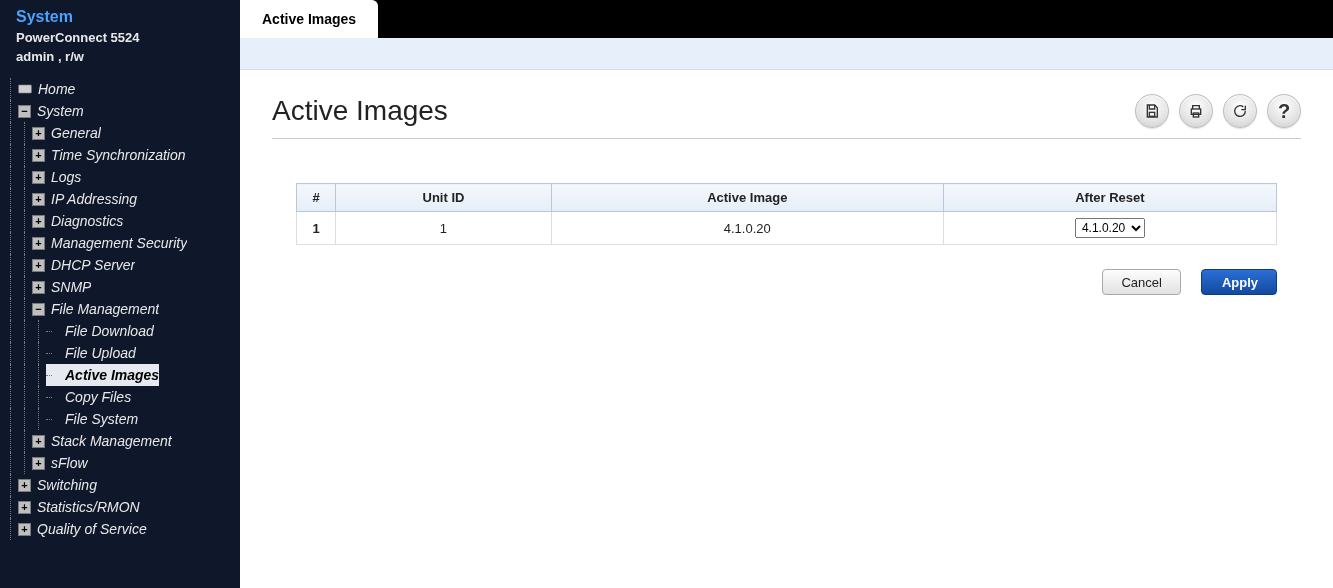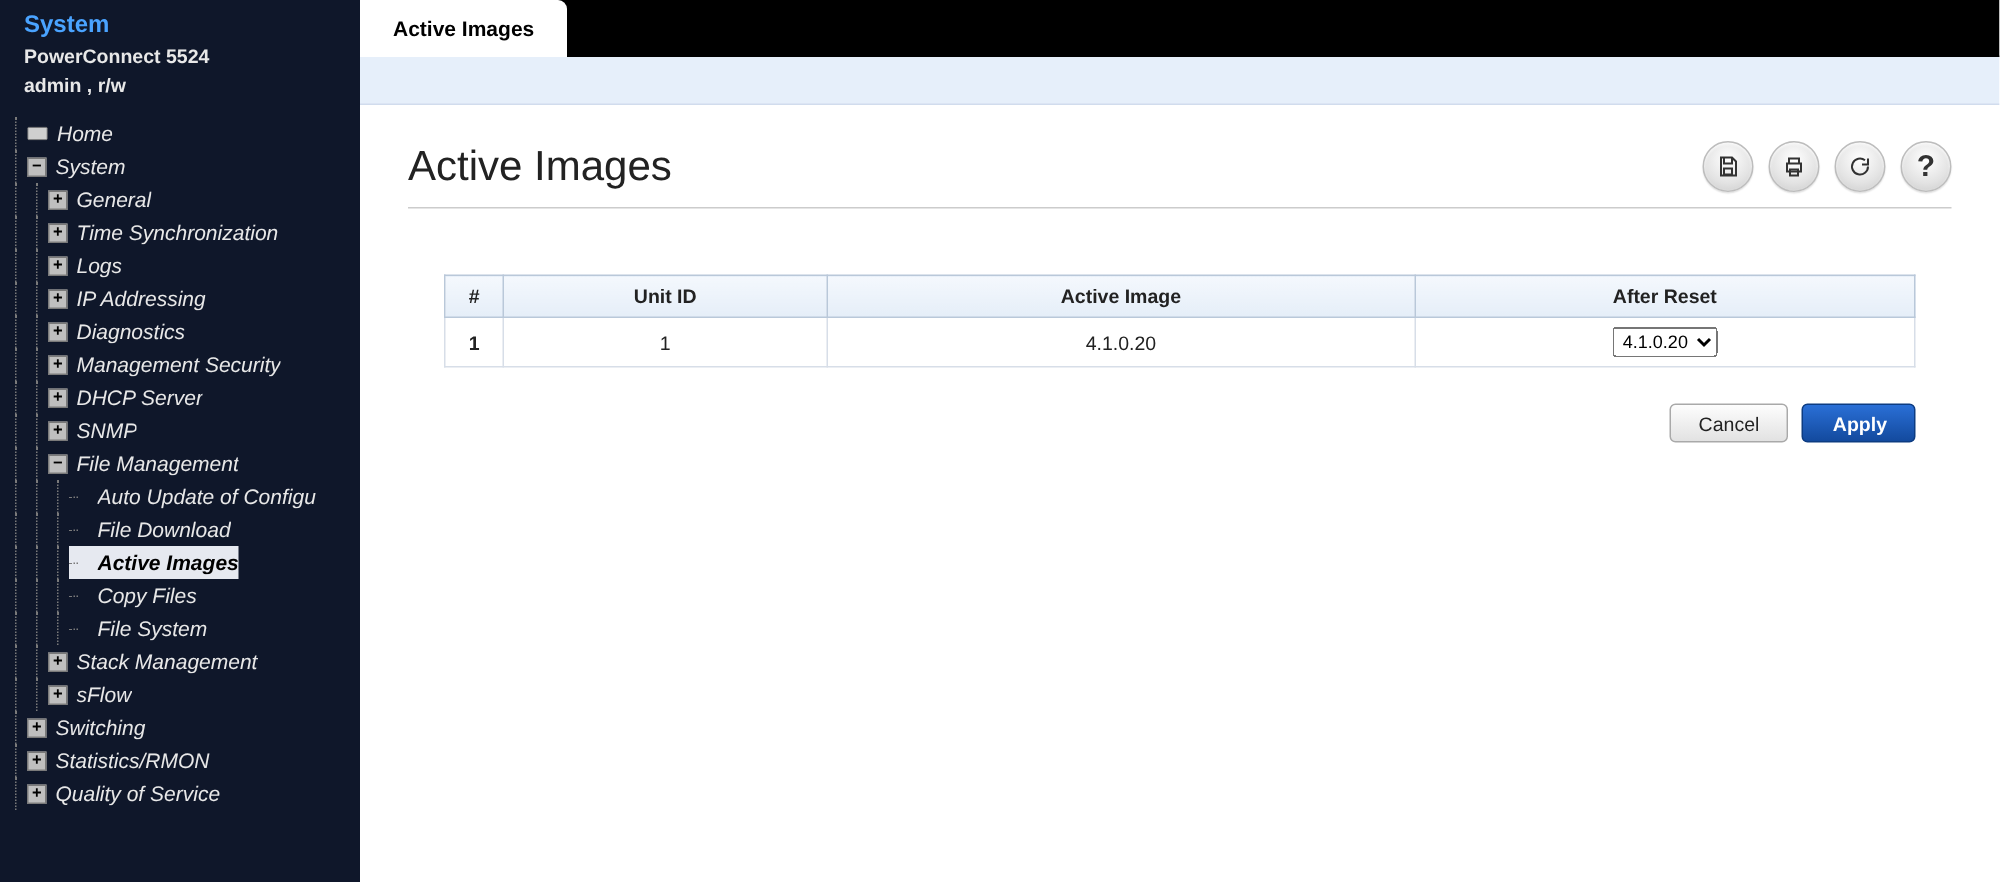--- a/index.html
+++ b/index.html
@@ -38,21 +38,21 @@
 .icon-btn svg { width: 16px; height: 16px; stroke: #333; fill: none; stroke-width: 2; }
 .icon-btn .qmark { font-size: 20px; font-weight: bold; color: #333; }
 
 .table-wrap { padding: 44px 24px 0 24px; }
 table.data { width: 100%; border-collapse: collapse; border: 1px solid #b9c8d9; }
 table.data th { background: linear-gradient(#f4f8fd,#e5eef8); border: 1px solid #b9c8d9; padding: 6px 10px; font-weight: bold; text-align: center; font-size: 13px; color: #222; }
 table.data td { border: 1px solid #d7dee8; padding: 6px 10px; text-align: center; font-size: 13px; color: #222; }
 table.data td.rownum { font-weight: bold; }
 .after-select { font-size: 12px; padding: 1px 2px; }
 
-.btn-row { display: flex; justify-content: flex-end; gap: 9px; padding: 24px 24px 0 24px; align-items: center; }
+.btn-row { display: flex; justify-content: flex-end; gap: 20px; padding: 24px 24px 0 24px; align-items: center; }
 .btn { height: 26px; padding: 0 18px; border-radius: 4px; font-size: 13px; cursor: pointer; border: 1px solid; }
 .btn-cancel { background: linear-gradient(#fdfdfd,#e2e2e2); border-color: #a9a9a9; color: #222; }
 .btn-apply { background: linear-gradient(#2a6fd6,#134a9e); border-color: #0d3c82; color: #fff; font-weight: bold; padding-left: 20px; }
 </style>
 </head>
 <body>
 
 <div class="app">
   <div class="sidebar">
     <div class="sidebar-header">
@@ -175,30 +175,30 @@
           <span class="tree-label">File Management</span>
         </div>
       </div>
 
       <div class="guide-wrap">
           <div class="guide"></div>
           <div class="guide"></div>
           <div class="guide"></div>
         <div class="tree-row">
           <span class="stub"></span>
-          <span class="tree-label">Auto Update of Configu</span>
-        </div>
-      </div>
-      <div class="guide-wrap">
-          <div class="guide"></div>
-          <div class="guide"></div>
-          <div class="guide"></div>
-        <div class="tree-row">
-          <span class="stub"></span>
           <span class="tree-label">File Download</span>
+        </div>
+      </div>
+      <div class="guide-wrap">
+          <div class="guide"></div>
+          <div class="guide"></div>
+          <div class="guide"></div>
+        <div class="tree-row">
+          <span class="stub"></span>
+          <span class="tree-label">File Upload</span>
         </div>
       </div>
       <div class="guide-wrap">
           <div class="guide"></div>
           <div class="guide"></div>
           <div class="guide"></div>
         <div class="tree-row selected">
           <span class="stub"></span>
           <span class="tree-label">Active Images</span>
         </div>

